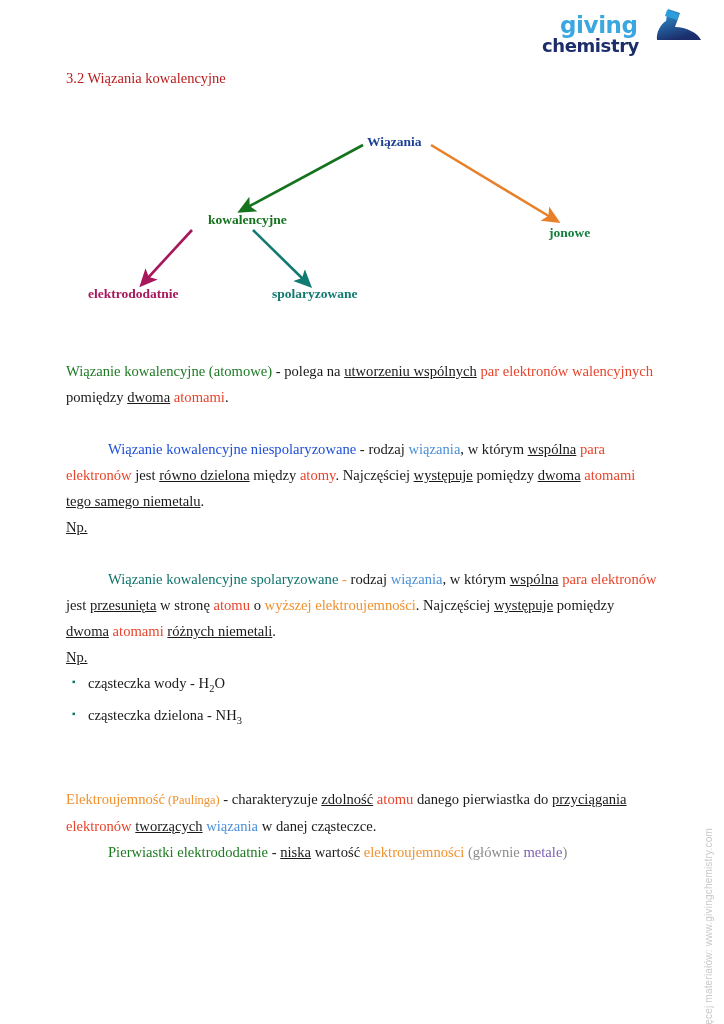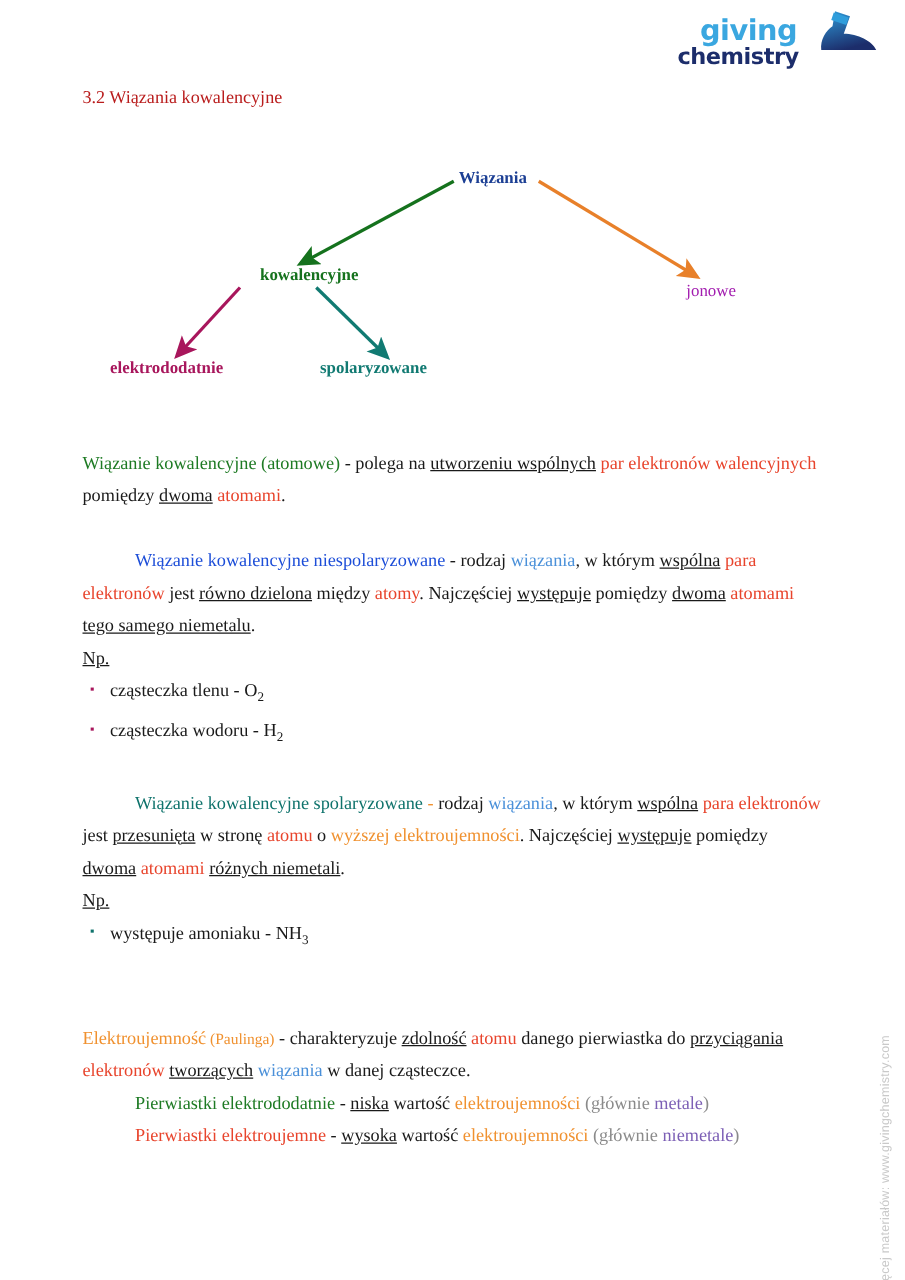--- a/index.html
+++ b/index.html
@@ -80,23 +80,23 @@
   }
   .node {
     position: absolute;
     font-family: "Liberation Serif", serif;
     font-size: 13.5px;
     font-weight: bold;
     white-space: nowrap;
   }
   .node-root   { left: 367px; top: 16px;  color: #1c3f94; }
   .node-kowal  { left: 188px; top: 94px;  color: #15721d; margin-left: 20px; }
-  .node-jonowe { left: 549px; top: 107px; color: #a21caf; font-weight: normal; font-size: 13.5px;}
+  .node-jonowe { left: 549px; top: 107px; color: #15803d; font-weight: bold; font-size: 13.5px;}
   .node-niesp  { left: 88px;  top: 168px; color: #a8165c; }
-  .node-spol   { left: 256px; top: 168px; color: #117a72; }
+  .node-spol   { left: 272px; top: 168px; color: #117a72; }
 
   
   .body-text {
     position: absolute;
     left: 66px;
     top: 358px;
     width: 592px;
     font-size: 14.6px;
     line-height: 26px;
   }
@@ -209,50 +209,44 @@
     </p>
 
     <div class="spacer-line"></div>
 
     <p class="para indent">
       <span class="b magenta">Wiązanie kowalencyjne niespolaryzowane</span><span class="black"> - </span><span class="black">rodzaj </span><span class="blue">wiązania</span><span class="black">, w którym </span><span class="black u">wspólna</span><span class="red"> para elektronów</span><span class="black"> jest </span><span class="black u">równo dzielona</span><span class="black"> między </span><span class="red">atomy</span><span class="black">. Najczęściej </span><span class="black u">występuje</span><span class="black"> pomiędzy </span><span class="black u">dwoma</span><span class="red"> atomami </span><span class="black u">tego samego niemetalu</span><span class="black">.</span>
     </p>
     <p class="para">
       <span class="black u">Np.</span>
     </p>
-    <ul class="bullets magenta-b">
-      <li><span>cząsteczka tlenu - O</span><sub>2</sub></li>
-      <li><span>cząsteczka wodoru - H</span><sub>2</sub></li>
-    </ul>
 
     <div class="spacer-line"></div>
 
     <p class="para indent">
       <span class="b teal">Wiązanie kowalencyjne spolaryzowane</span><span class="orange"> - </span><span class="black">rodzaj </span><span class="blue">wiązania</span><span class="black">, w którym </span><span class="black u">wspólna</span><span class="red"> para elektronów</span><span class="black"> jest </span><span class="black u">przesunięta</span><span class="black"> w stronę </span><span class="red">atomu</span><span class="black"> o </span><span class="orange">wyższej elektroujemności</span><span class="black">. Najczęściej </span><span class="black u">występuje</span><span class="black"> pomiędzy </span><span class="black u">dwoma</span><span class="red"> atomami </span><span class="black u">różnych niemetali</span><span class="black">.</span>
     </p>
     <p class="para">
       <span class="black u">Np.</span>
     </p>
     <ul class="bullets teal-b">
-      <li><span>występuje amoniaku - NH</span><sub>3</sub><span></span></li>
+      <li><span>cząsteczka wody - H</span><sub>2</sub><span>O</span></li>
+      <li><span>cząsteczka dzielona - NH</span><sub>3</sub><span></span></li>
     </ul>
 
     <div class="spacer-line"></div>
     <div class="spacer-line"></div>
 
     <p class="para">
       <span class="b orange">Elektroujemność</span><span class="orange small"> (Paulinga)</span><span class="black"> -  </span><span class="black">charakteryzuje </span><span class="black u">zdolność</span><span class="red"> atomu</span><span class="black"> danego pierwiastka do </span><span class="black u">przyciągania</span><span class="red"> elektronów</span><span class="black"> </span><span class="black u">tworzących</span><span class="blue"> wiązania</span><span class="black"> w danej cząsteczce.</span>
     </p>
 
     <div class="indent-block">
       <p class="para">
         <span class="b green">Pierwiastki elektrododatnie</span><span class="black b"> - </span><span class="black u">niska</span><span class="black"> wartość </span><span class="orange">elektroujemności</span><span class="grey"> (głównie </span><span class="purple">metale</span><span class="grey">)</span>
       </p>
-      <p class="para">
-        <span class="b red">Pierwiastki elektroujemne</span><span class="black b"> - </span><span class="black u">wysoka</span><span class="black"> wartość </span><span class="orange">elektroujemności</span><span class="grey"> (głównie </span><span class="purple">niemetale</span><span class="grey">)</span>
-      </p>
     </div>
 
   </div>
 
   <div class="side-note">Więcej materiałów: www.givingchemistry.com</div>
 
 </div>
 
 </body></html>

